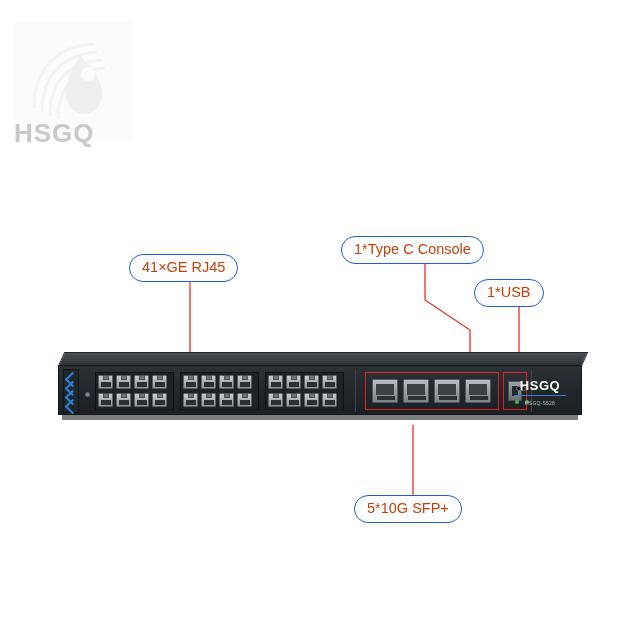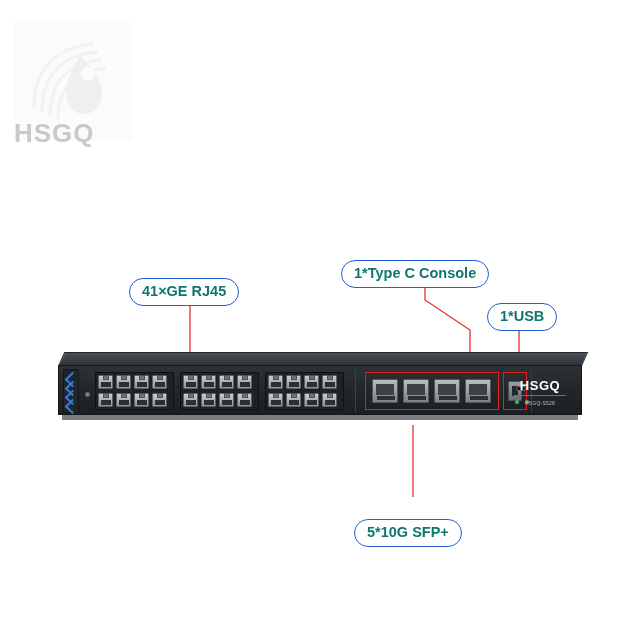--- a/index.html
+++ b/index.html
@@ -18,28 +18,27 @@
     font-size:26px;font-weight:bold;letter-spacing:1px;
     color:#c9c9c9;
   }
 
   
   .callout{
     position:absolute;
     border:1.4px solid #1f5fd0;
     border-radius:16px;
     background:#ffffff;
-    color:#0f766e;
+    color:#c2410c;
     font-size:14.5px;
-    font-weight:bold;
+    font-weight:normal;
     padding:5px 12px 6px 12px;
     white-space:nowrap;
     line-height:1;
     box-sizing:border-box;
-    margin-top:24px;
   }
 
   
   .lines{position:absolute;left:0;top:0;width:640px;height:640px;pointer-events:none;}
 
   
   .switch{
     position:absolute;left:58px;top:352px;width:524px;height:76px;
   }
   .chassis-top{
@@ -189,21 +188,21 @@
   </svg>
 
   <div class="callout" style="left:129px;top:254px;">
     <span>41×GE RJ45</span>
   </div>
 
   <div class="callout" style="left:341px;top:236px;">
     <span>1*Type C Console</span>
   </div>
 
-  <div class="callout" style="left:487px;top:279px;">
+  <div class="callout" style="left:474px;top:279px;">
     <span>1*USB</span>
   </div>
 
   <div class="callout" style="left:354px;top:495px;">
     <span>5*10G SFP+</span>
   </div>
 
   <div class="switch">
 
     <div class="chassis-top"></div>

